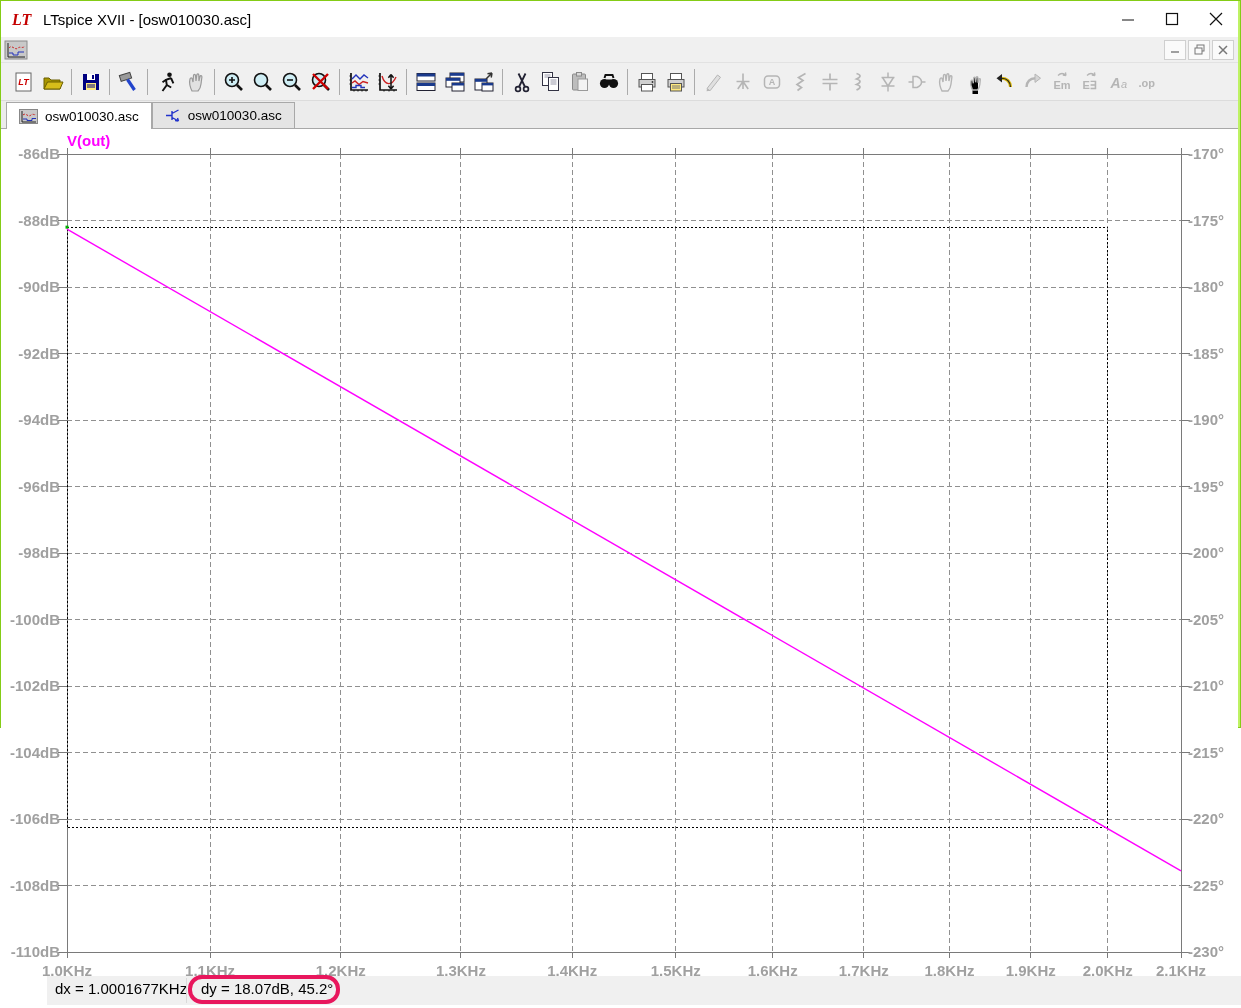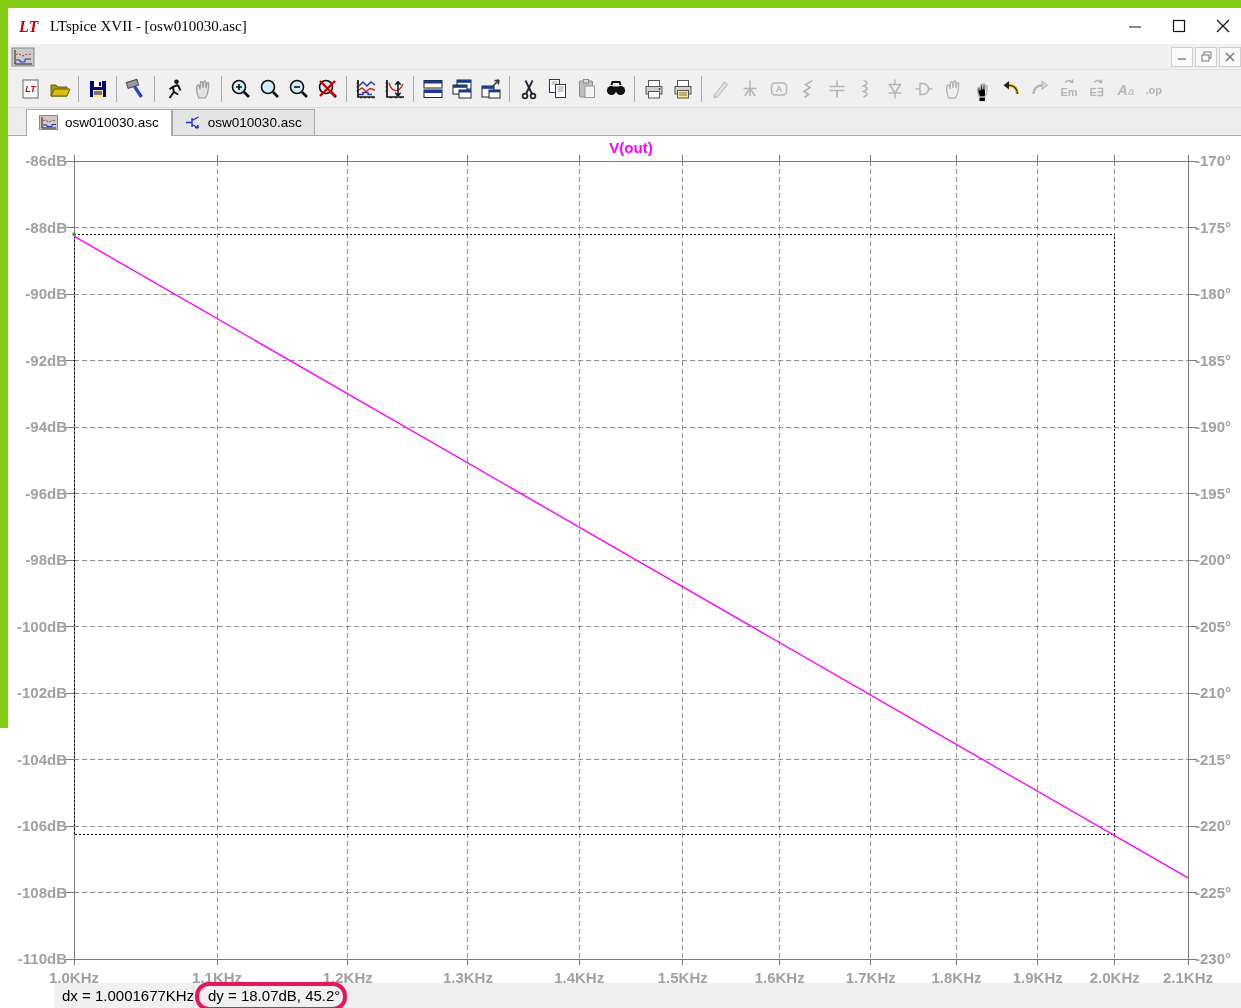--- a/index.html
+++ b/index.html
@@ -1,46 +1,46 @@
 <!DOCTYPE html>
 <html><head>
 <meta charset="utf-8">
 <style>
   * { margin:0; padding:0; box-sizing:border-box; }
   html,body { width:1241px; height:1008px; overflow:hidden; }
   body { font-family:"Liberation Sans",sans-serif; background:#fff; }
-  .window { position:relative; width:1241px; height:728px; border:8px solid #84cc16; background:#22c55e; }
+  .window { position:relative; width:1241px; height:728px; border:1px solid #84cc16; background:#bef264; }
 
   
   .titlebar { position:absolute; left:0; top:0; width:1237px; height:36px; background:#fff; display:flex; align-items:center; }
   .lt-logo { margin-left:10px; display:inline-flex; }
-  .title-text { margin-left:8px; font-size:15px; color:#000;font-family:Liberation Serif, serif; }
+  .title-text { margin-left:8px; font-size:15px; color:#000; }
   .win-controls { margin-left:auto; display:flex; }
   .win-btn { width:44px; height:34px; display:flex; align-items:center; justify-content:center; }
 
   
   .menubar { position:absolute; left:0; top:36px; width:1237px; height:26px; background:#f0f0f0; display:flex; align-items:center; border-bottom:1px solid #e2e2e2; }
   .mdi-doc { margin-left:3px; margin-right:8px; display:inline-flex; }
   .menu-item { font-size:14.5px; color:#111; padding:3px 9px; cursor:default; }
   .mdi-controls { margin-left:auto; margin-right:4px; display:flex; gap:2px; }
   .mdi-btn { width:22px; height:20px; border:1px solid #cfcfcf; background:#fafafa; display:flex; align-items:center; justify-content:center; }
 
   
   .toolbar { position:absolute; left:0; top:62px; width:1237px; height:38px; background:#f0f0f0; display:flex; align-items:center; padding-left:8px; border-bottom:1px solid #dcdcdc; }
   .tb-btn { width:29px; height:30px; display:flex; align-items:center; justify-content:center; border:1px solid transparent; }
   .tb-sep { width:1px; height:26px; background:#ababab; margin:0 4px; }
 
   
-  .tabbar { position:absolute; left:0; top:100px; width:1237px; height:28px; background:#ececec; display:flex; align-items:center; padding-left:18px; border-bottom:1px solid #a8a8a8; }
+  .tabbar { position:absolute; left:0; top:100px; width:1237px; height:28px; background:#ececec; display:flex; align-items:flex-end; padding-left:5px; border-bottom:1px solid #a8a8a8; }
   .tab { height:26px; display:flex; align-items:center; gap:7px; padding:0 12px; font-size:13.5px; color:#000; border:1px solid #a8a8a8; border-bottom:none; background:#e4e4e4; position:relative; }
   .tab.active { background:#fff; height:27px; z-index:2; margin-bottom:-1px; }
 
   
   .pane { position:absolute; left:0; top:128px; width:1237px; height:847px; background:#fff; }
-  .plot-title { position:absolute; left:66px; top:3px; width:1114px; text-align:center; font-size:15px; font-weight:bold; }
+  .plot-title { position:absolute; left:66px; top:3px; width:1114px; font-size:15px; font-weight:bold; }
   #plot-svg-host, #plot-svg-host svg { position:absolute; left:0; top:0; }
 
   
   .statusbar { position:absolute; left:17px; top:975px; width:1237px; height:29px; background:#f0f0f0; font-size:15px; color:#000;margin-left:29px; }
   .status-dx { position:absolute; left:8px; top:4px; }
   .status-div { position:absolute; left:139px; top:2px; height:25px; width:1px; background:#dadada; }
   .status-dy { position:absolute; left:154px; top:4px;text-align:right; }
   .highlight-box { position:absolute; left:141px; top:-1px; width:152px; height:29px; border-style:solid; border-width:4px; border-radius:14px; pointer-events:none; }
   .grip { position:absolute; right:3px; bottom:2px; }
 </style>

